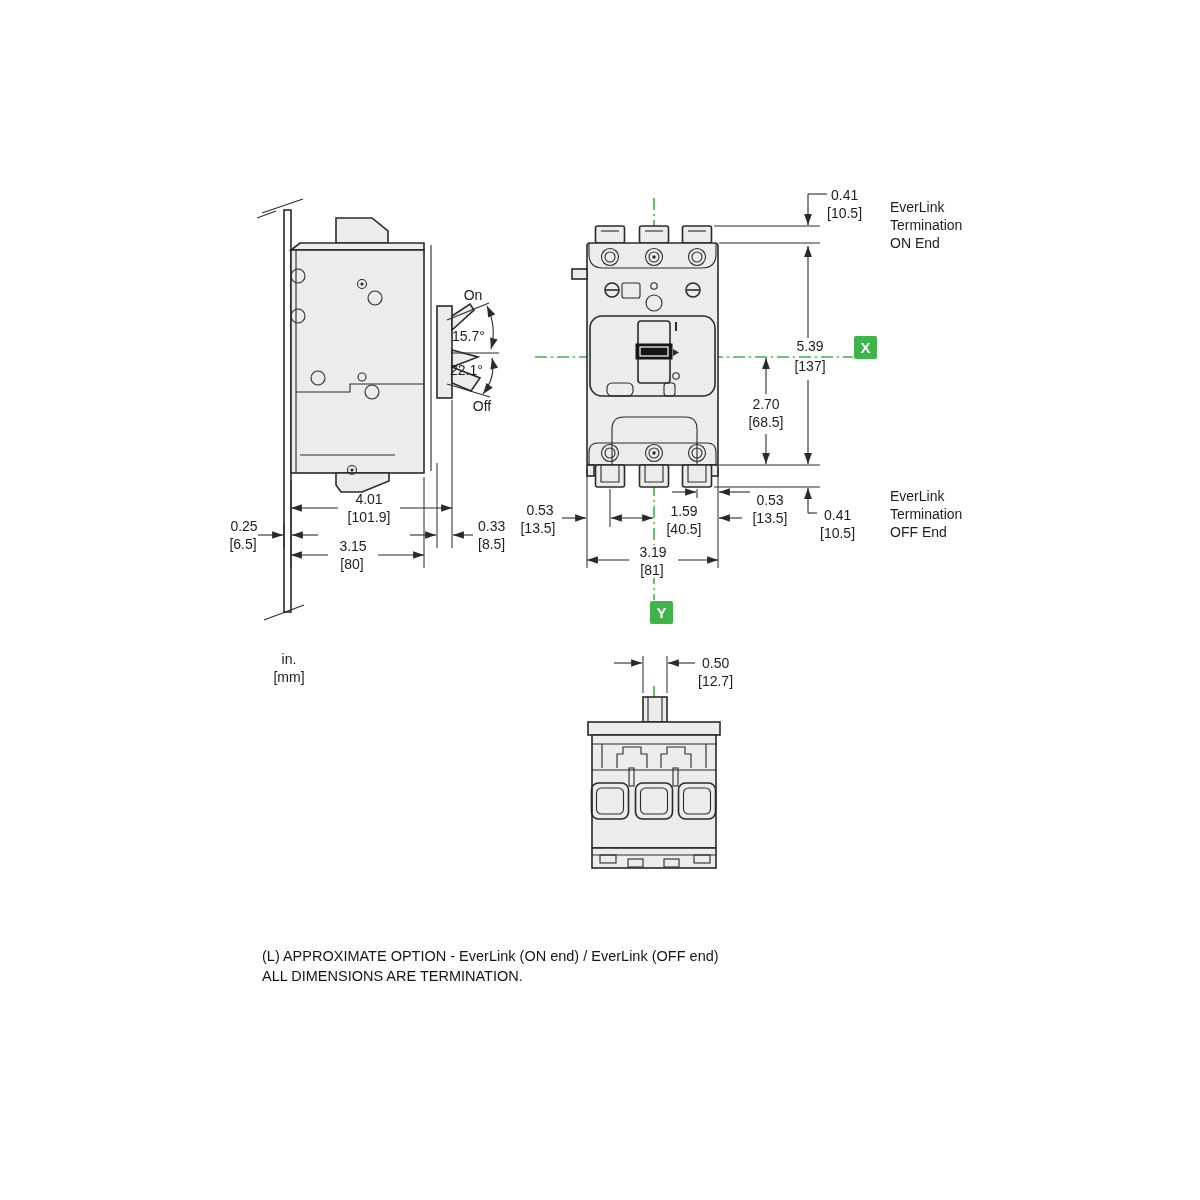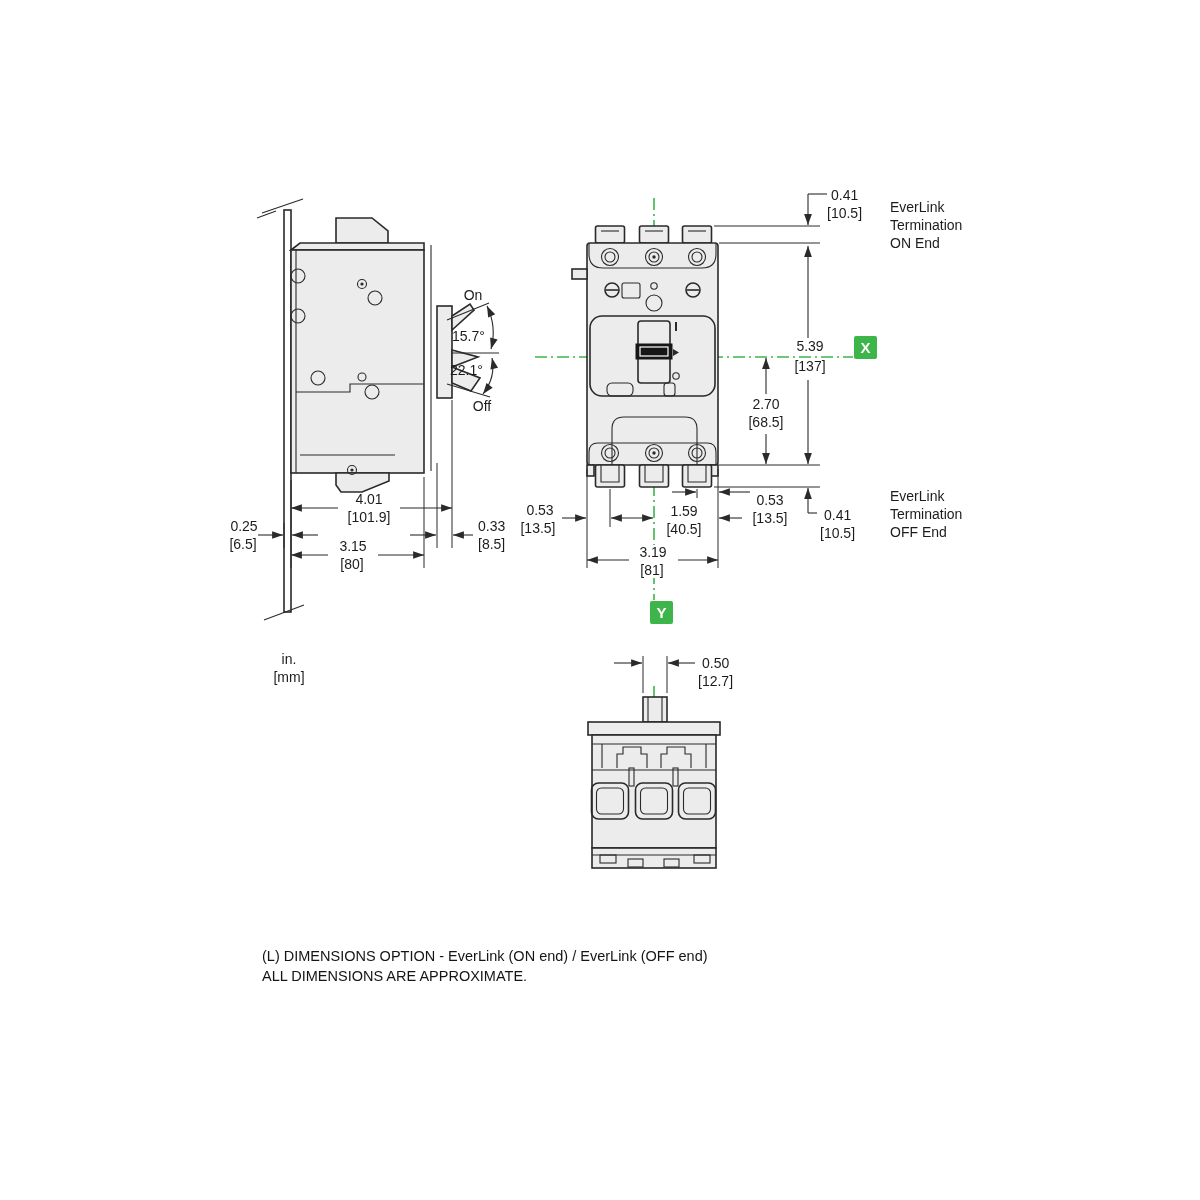--- a/index.html
+++ b/index.html
@@ -283,16 +283,16 @@
     <line x1="643" y1="656" x2="643" y2="693" class="ext"></line>
     <line x1="667" y1="656" x2="667" y2="693" class="ext"></line>
     <line x1="614" y1="663" x2="642" y2="663" class="dimln" marker-end="url(#ar)"></line>
     <line x1="668" y1="663" x2="695" y2="663" class="dimln" marker-start="url(#ar)"></line>
     <text x="702" y="668" class="dim">0.50</text>
     <text x="698" y="686" class="dim">[12.7]</text>
   </g>
 </svg>
 
 <div class="footer">
-  <div>(L) DIMENSIONS OPTION - EverLink (ON end) / EverLink (OFF end)</div>
-  <div>ALL DIMENSIONS ARE APPROXIMATE.</div>
+  <div>(L) APPROXIMATE OPTION - EverLink (ON end) / EverLink (OFF end)</div>
+  <div>ALL DIMENSIONS ARE TERMINATION.</div>
 </div>
 </div>
 
 </body></html>

